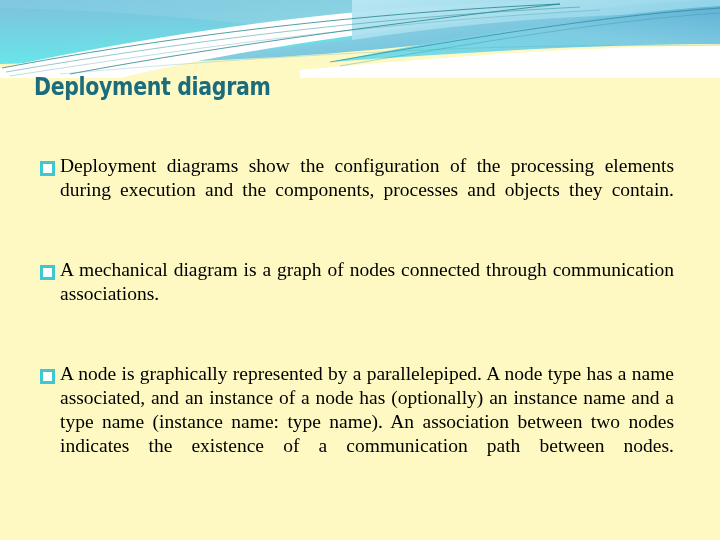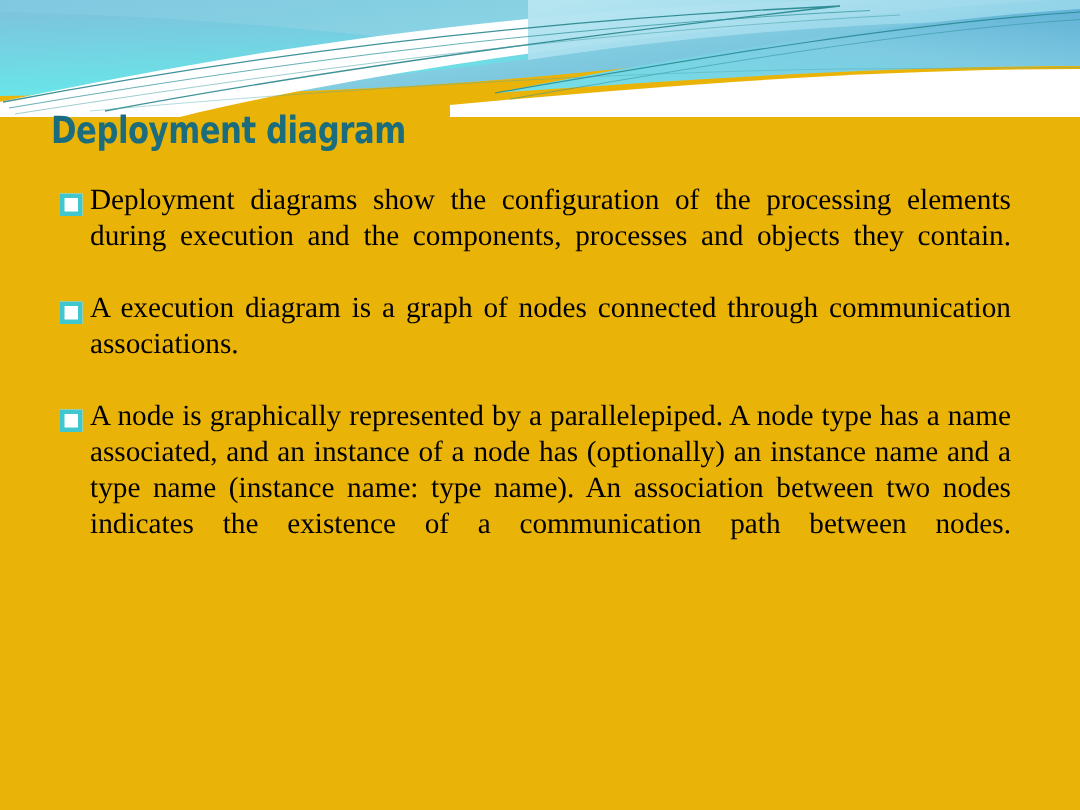--- a/index.html
+++ b/index.html
@@ -11,21 +11,21 @@
     width: 720px;
     height: 540px;
     overflow: hidden;
     font-family: "Liberation Serif", "DejaVu Serif", serif;
   }
 
   .slide {
     position: relative;
     width: 720px;
     height: 540px;
-    background: #eab308;
+    background: #fef9c3;
     overflow: hidden;
   }
 
   
   .banner {
     position: absolute;
     top: 0;
     left: 0;
     width: 720px;
     height: 78px;
@@ -80,20 +80,21 @@
 
   .bullet-text {
     display: block;
     font-family: "Liberation Serif", "DejaVu Serif", serif;
     font-size: 19.5px;
     line-height: 24px;
     color: #000000;
     text-align: justify;
     text-justify: inter-word;
     hyphens: none;
+    margin-top: 32px;
   }
   
   .bullet-text::after {
     content: "";
     display: inline-block;
     width: 100%;
   }
 </style>
 </head>
 <body>
@@ -151,21 +152,21 @@
 
   <div class="body-list">
 
     <div class="bullet-row">
       <span class="bullet-mark"></span>
       <span class="bullet-text">Deployment diagrams show the configuration of the processing elements during execution and the components, processes and objects they contain.</span>
     </div>
 
     <div class="bullet-row">
       <span class="bullet-mark"></span>
-      <span class="bullet-text">A execution diagram is a graph of nodes connected through communication associations.</span>
+      <span class="bullet-text">A mechanical diagram is a graph of nodes connected through communication associations.</span>
     </div>
 
 
     <div class="bullet-row">
       <span class="bullet-mark"></span>
       <span class="bullet-text">A node is graphically represented by a parallelepiped. A node type has a name associated, and an instance of a node has (optionally) an instance name and a type name (instance name: type name). An association between two nodes indicates the existence of a communication path between nodes.</span>
     </div>
 
   </div>
 

